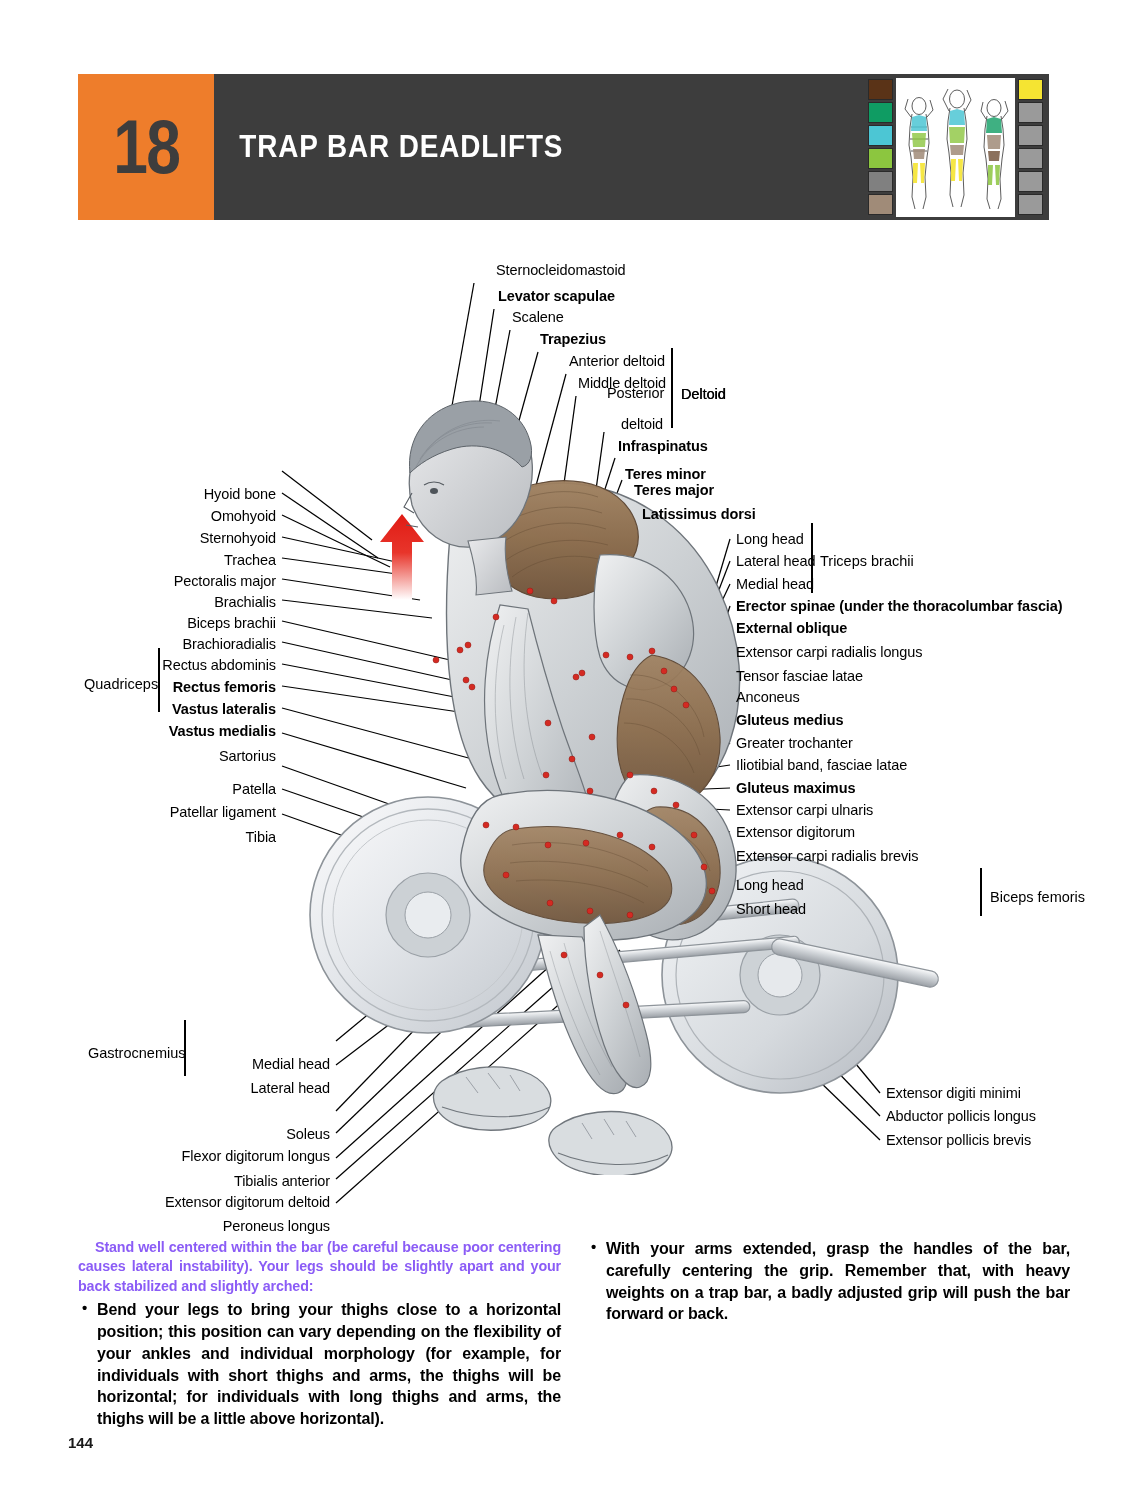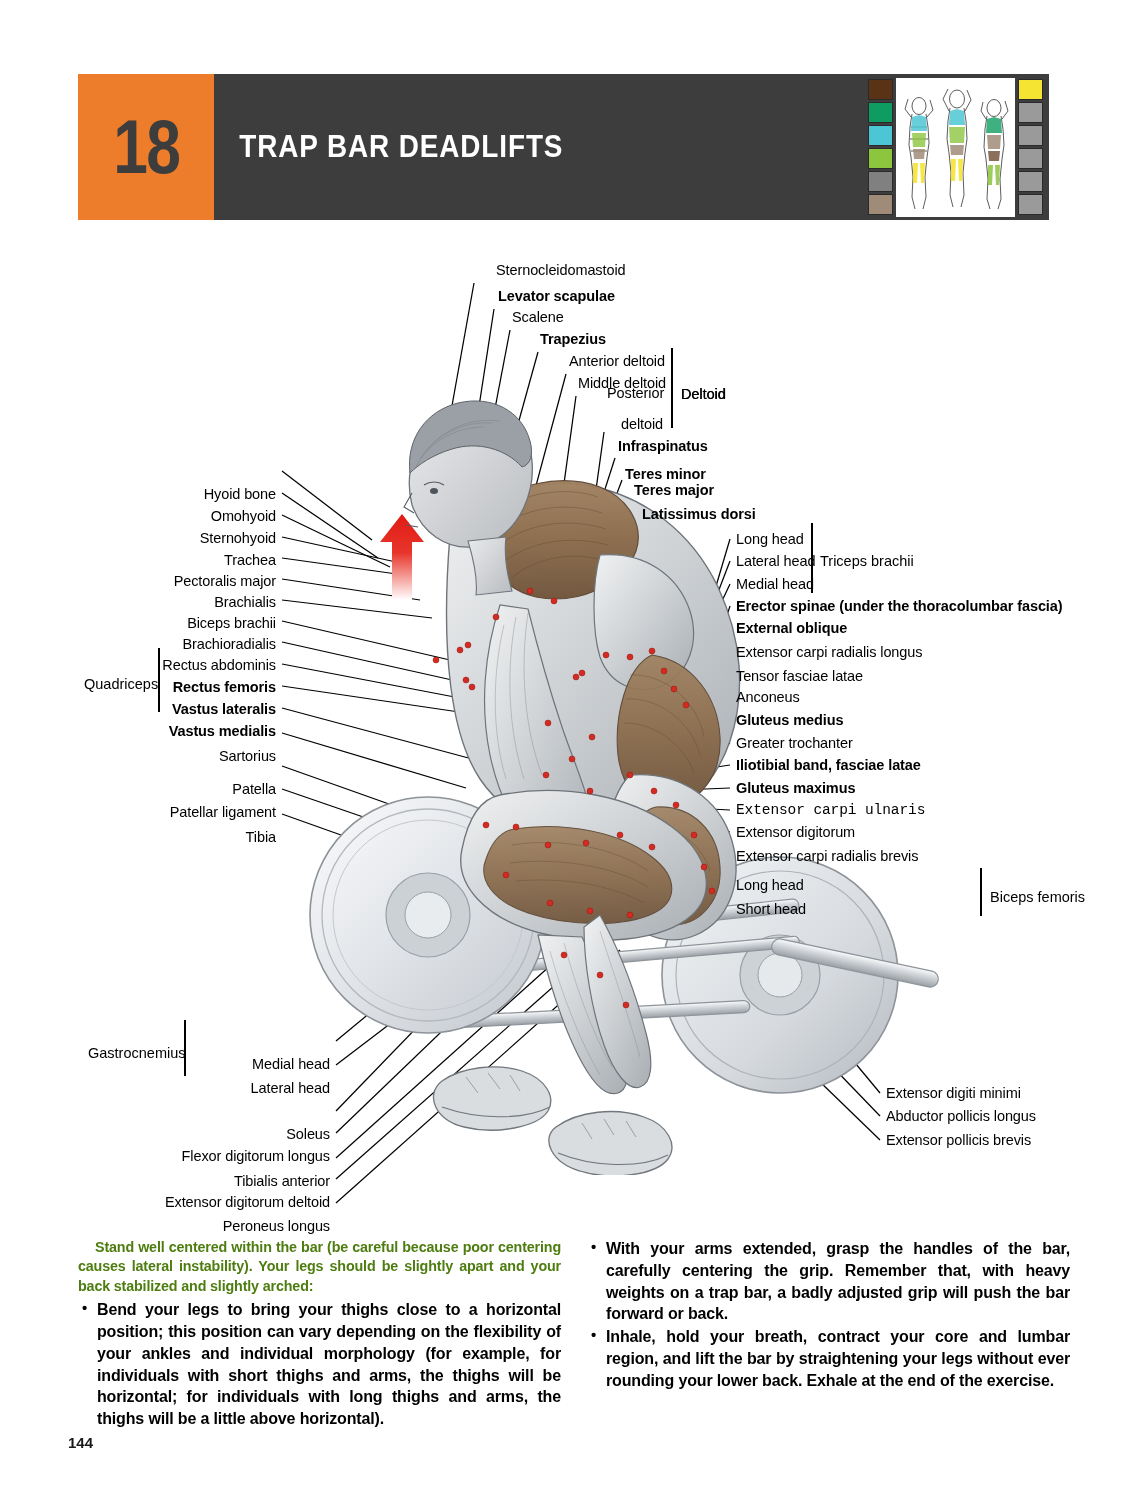--- a/index.html
+++ b/index.html
@@ -72,21 +72,21 @@
   }
   .brace-line{position:absolute;background:#000;width:1.6px;}
 
   
   #instructions{
     position:absolute;left:78px;top:1238px;width:993px;
     display:flex;gap:26px;
   }
   .text-col{width:483px;}
   .para{
-    font-size:14.3px;line-height:1.36;color:#4d7c0f;font-weight:bold;
+    font-size:14.3px;line-height:1.36;color:#8b5cf6;font-weight:bold;
     text-align:justify;margin:0 0 3px 0;
     font-family:"Liberation Sans", sans-serif;
     letter-spacing:-0.15px;
   }
   .para.indent{text-indent:17px;}
   ul.bullets{margin:0;padding:0;list-style:none;}
   ul.bullets li{
     font-size:16px;line-height:1.36;color:#000;font-weight:bold;
     text-align:justify;position:relative;padding-left:19px;margin-bottom:1px;
     letter-spacing:-0.15px;
@@ -493,23 +493,23 @@
       <div class="label" style="top: 296px; left: 736px;">Long head</div>
       <div class="label" style="top: 318px; left: 736px;">Lateral head</div>
       <div class="label" style="top: 341px; left: 736px;">Medial head</div>
       <div class="label bold" style="top: 363px; left: 736px;">Erector spinae (under the thoracolumbar fascia)</div>
       <div class="label bold" style="top: 385px; left: 736px;">External oblique</div>
       <div class="label" style="top: 409px; left: 736px;">Extensor carpi radialis longus</div>
       <div class="label" style="top: 433px; left: 736px;">Tensor fasciae latae</div>
       <div class="label" style="top: 454px; left: 736px;">Anconeus</div>
       <div class="label bold" style="top: 477px; left: 736px;">Gluteus medius</div>
       <div class="label" style="top: 500px; left: 736px;">Greater trochanter</div>
-      <div class="label" style="top: 522px; left: 736px; font-weight: bold;">Iliotibial band, fasciae latae</div>
+      <div class="label" style="top: 522px; left: 736px;">Iliotibial band, fasciae latae</div>
       <div class="label bold" style="top: 545px; left: 736px;">Gluteus maximus</div>
-      <div class="label" style="top: 567px; left: 736px; font-family: Liberation Mono, monospace;">Extensor carpi ulnaris</div>
+      <div class="label" style="top: 567px; left: 736px;">Extensor carpi ulnaris</div>
       <div class="label" style="top: 589px; left: 736px;">Extensor digitorum</div>
       <div class="label" style="top: 613px; left: 736px;">Extensor carpi radialis brevis</div>
       <div class="label" style="top: 642px; left: 736px;">Long head</div>
       <div class="label" style="top: 666px; left: 736px;">Short head</div>
       <div class="label r" style="top: 798px; right: 817px;">Medial head</div>
       <div class="label r" style="top: 822px; right: 817px;">Lateral head</div>
       <div class="label r" style="top: 868px; right: 817px;">Soleus</div>
       <div class="label r" style="top: 890px; right: 817px;">Flexor digitorum longus</div>
       <div class="label r" style="top: 915px; right: 817px;">Tibialis anterior</div>
       <div class="label r" style="top: 936px; right: 817px;">Extensor digitorum deltoid</div>
@@ -535,18 +535,17 @@
 <div id="instructions">
   <div class="text-col">
     <p class="para indent">Stand well centered within the bar (be careful because poor centering causes lateral instability). Your legs should be slightly apart and your back stabilized and slightly arched:</p>
     <ul class="bullets" id="left-bullets">
         <li>Bend your legs to bring your thighs close to a horizontal position; this position can vary depending on the flexibility of your ankles and individual morphology (for example, for individuals with short thighs and arms, the thighs will be horizontal; for individuals with long thighs and arms, the thighs will be a little above horizontal).</li>
       </ul>
   </div>
   <div class="text-col">
     <ul class="bullets" id="right-bullets">
         <li>With your arms extended, grasp the handles of the bar, carefully centering the grip. Remember that, with heavy weights on a trap bar, a badly adjusted grip will push the bar forward or back.</li>
-        <li>Inhale, hold your breath, contract your core and lumbar region, and lift the bar by straightening your legs without ever rounding your lower back. Exhale at the end of the exercise.</li>
       </ul>
   </div>
 </div>
 
 <div id="page-number">144</div>
 
 </body></html>

